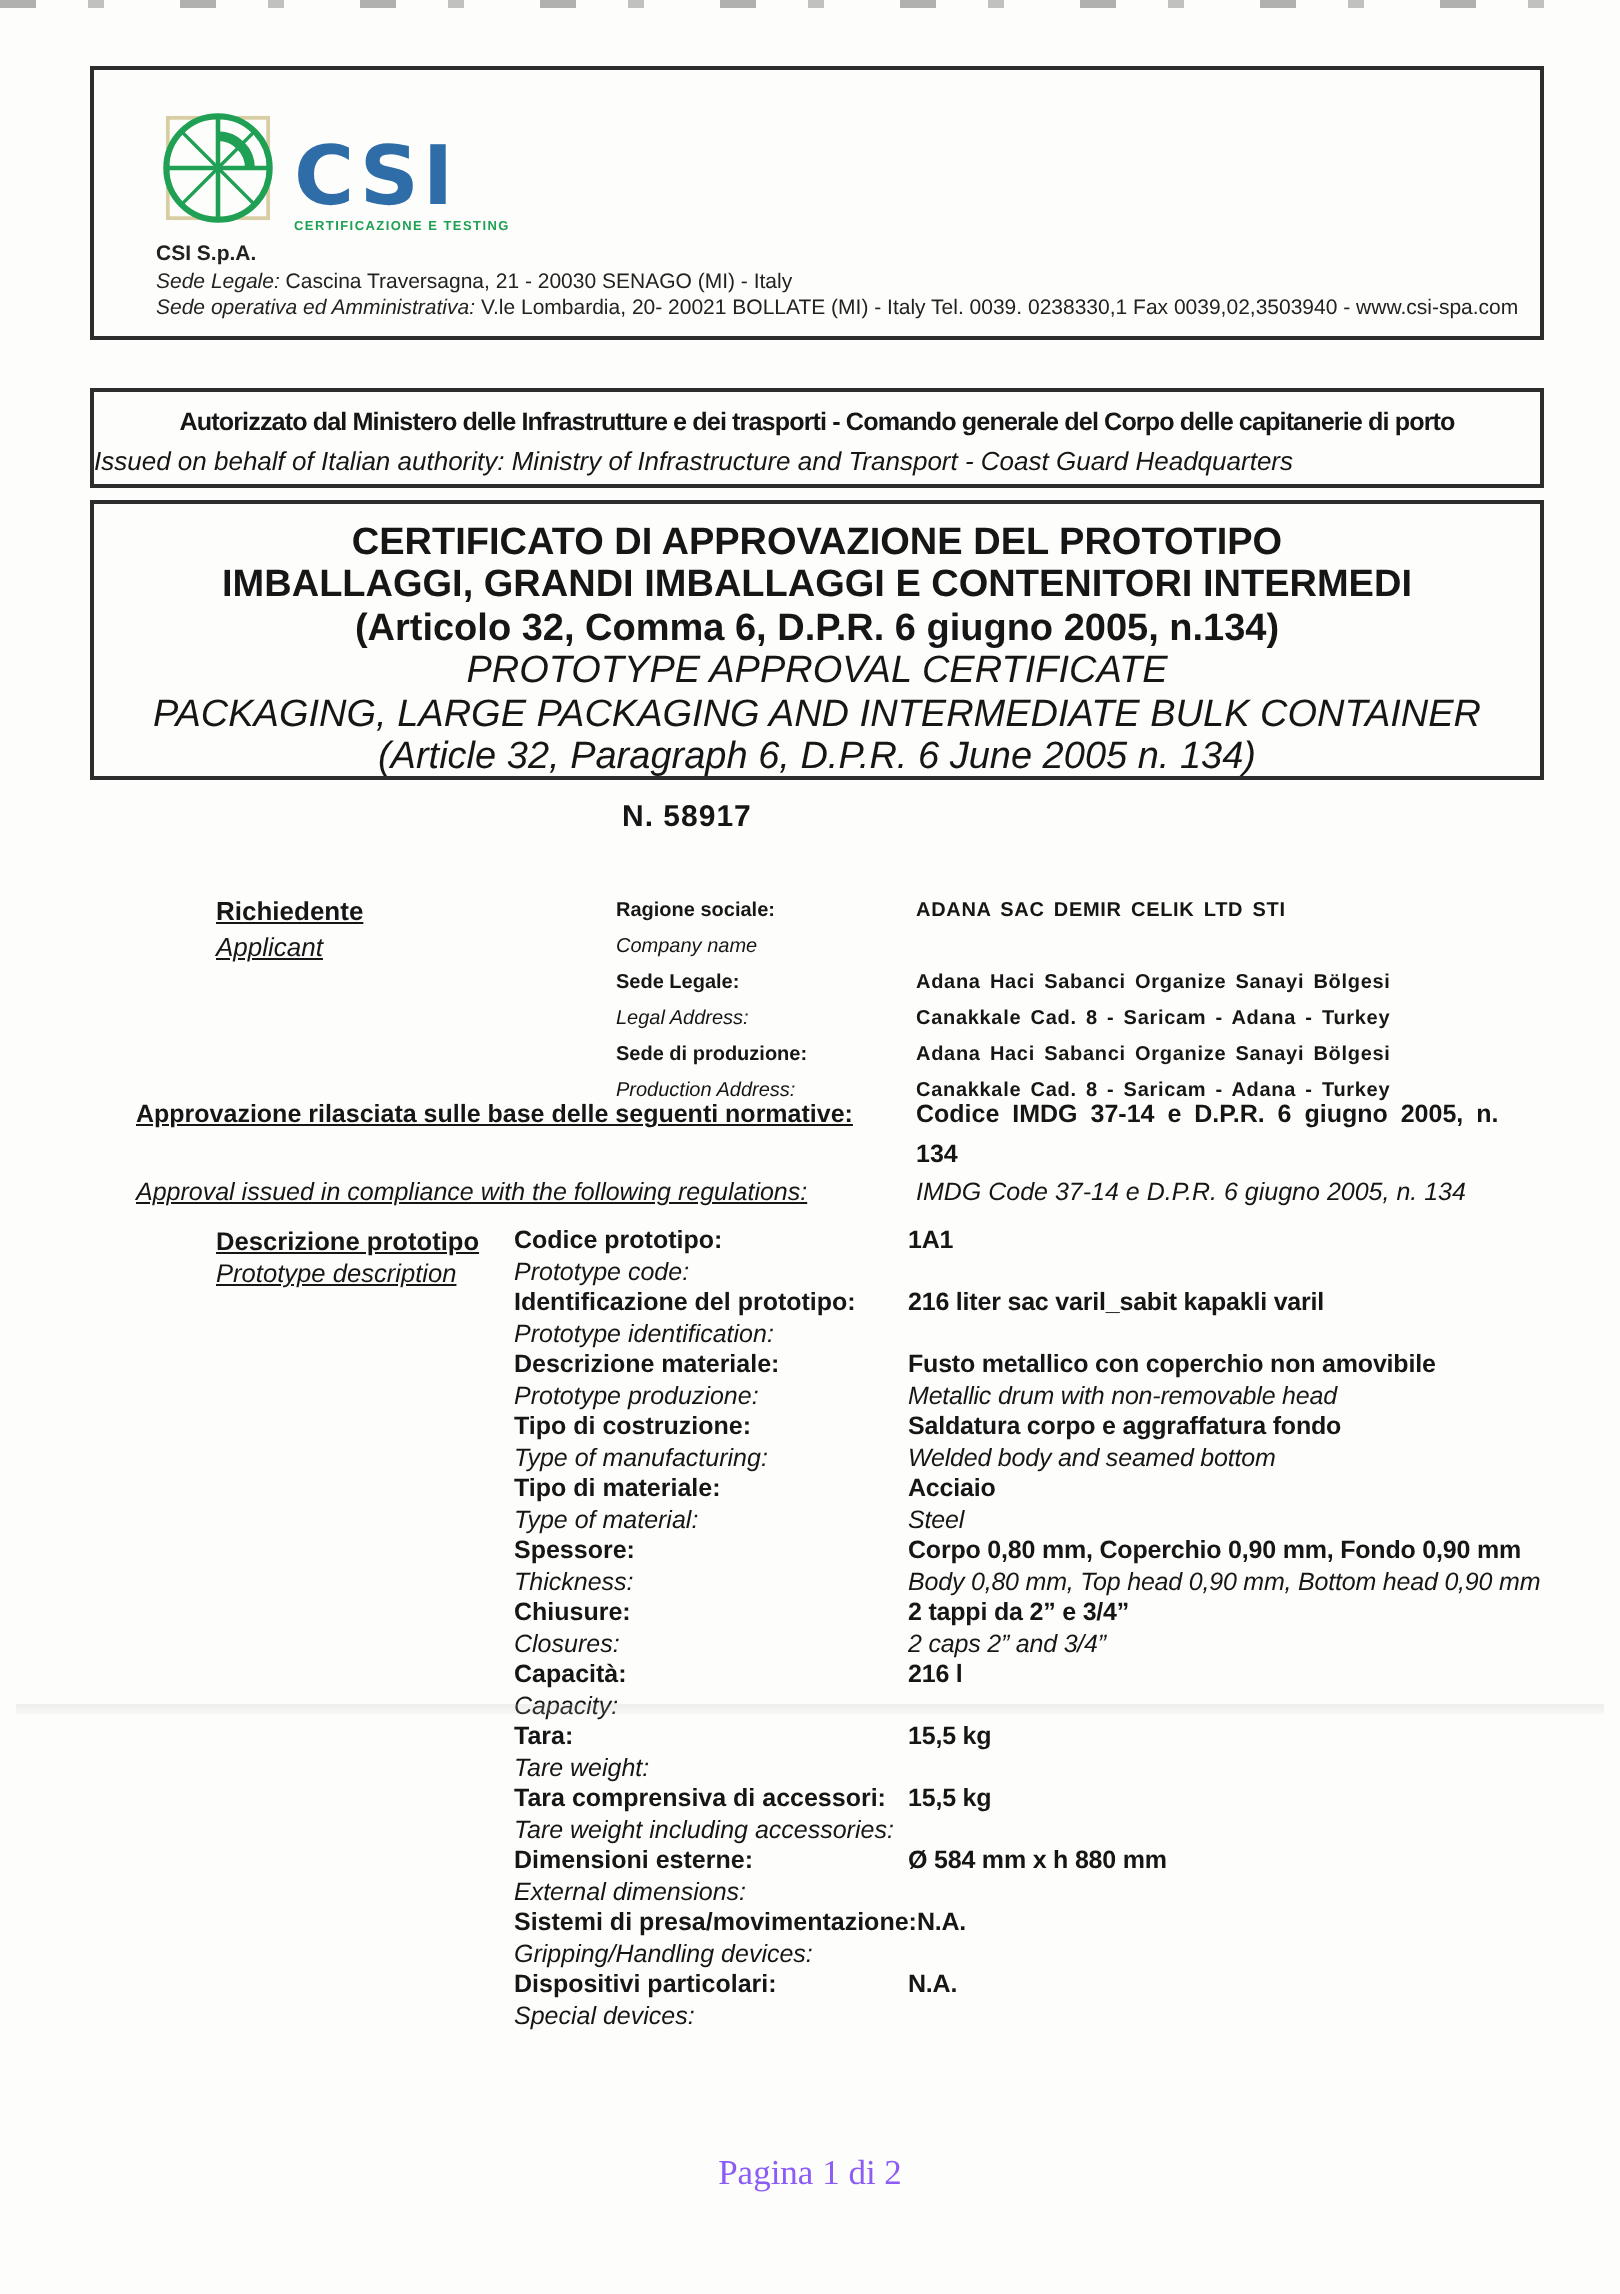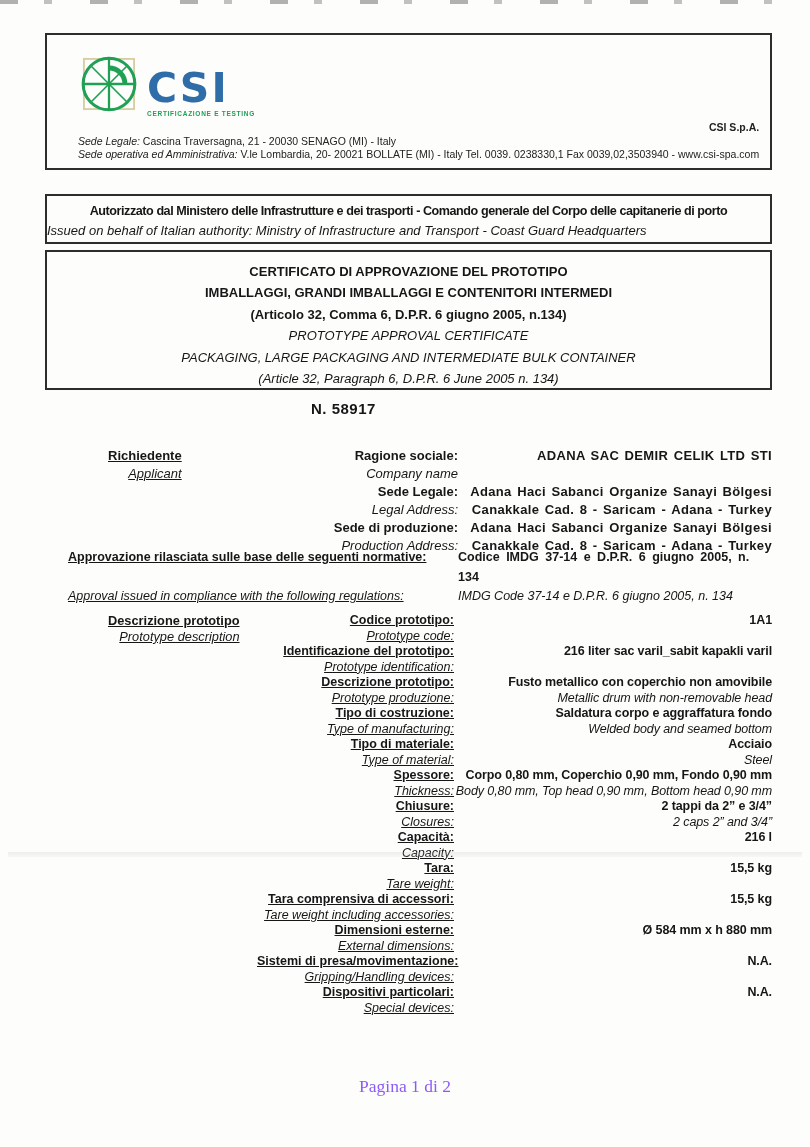--- a/index.html
+++ b/index.html
@@ -1,78 +1,78 @@
 <!DOCTYPE html>
 <html><head>
 <meta charset="utf-8">
 <style>
   html,body{margin:0;padding:0;background:#e8e8e8;}
   .page{
     position:relative;width:810px;height:1147px;margin:0 auto;
     background:#fdfdfb;color:#161616;overflow:hidden;
     font-family:"Liberation Sans",sans-serif;
   }
-  .abs{position:absolute;text-align:right;}
+  .abs{position:absolute;}
   .box{position:absolute;border:2px solid #2d2d2d;background:transparent;box-sizing:border-box;}
   .bold{font-weight:bold;}
   .ital{font-style:italic;}
   .und{text-decoration:underline;padding-left:40px;}
 
   
   .scan-top{position:absolute;top:0;left:0;width:810px;height:4px;opacity:.45;
     background:repeating-linear-gradient(90deg,#555 0 18px,transparent 18px 44px,#777 44px 52px,transparent 52px 90px);}
   .scan-band{position:absolute;top:852px;left:8px;width:794px;height:5px;
     background:linear-gradient(180deg,rgba(185,185,185,.22),rgba(205,205,205,.12));}
 
   
   .header-box{left:45px;top:33px;width:727px;height:137px;}
   .logo-svg{position:absolute;left:24px;top:11px;}
   .wordmark{position:absolute;left:100px;top:33px;line-height:1;}
   .wordmark-csi{font-size:41px;font-weight:bold;color:#2e6da8;letter-spacing:2px;font-family:"DejaVu Sans",sans-serif;}
   .wordmark-sub{margin-top:2px;font-size:6.5px;font-weight:bold;color:#1fa055;letter-spacing:.72px;}
   .company{position:absolute;left:31px;top:86px;font-size:10.5px;line-height:13.5px;color:#222;}
-  .company .c1{font-weight:bold;text-align:right;}
+  .company .c1{font-weight:bold;}
 
   
   .auth-box{left:45px;top:194px;width:727px;height:50px;padding-top:5px;}
   .auth-it{font-size:12.6px;font-weight:bold;letter-spacing:-0.45px;line-height:20px;white-space:nowrap;text-align:center;}
   .auth-en{font-size:13px;font-style:italic;line-height:20px;text-align:left;}
 
   
   .title-box{left:45px;top:250px;width:727px;height:140px;padding-top:9px;}
-  .title-box div{line-height:21.4px;font-size:13px;text-align:center;}
+  .title-box div{line-height:21.4px;font-size:19px;text-align:center;}
   .t-it{font-weight:bold;}
   .t-en{font-style:italic;}
 
   .cert-number{left:311px;top:400px;font-size:15px;font-weight:bold;letter-spacing:.5px;}
 
   
   .applicant{left:68px;top:447px;width:704px;}
   .sec-left{position:absolute;left:0;top:0;line-height:18px;font-size:13px;}
   .a-rows{margin-left:240px;}
-  .a-line{display:flex;line-height:18px;font-size:13px;}
+  .a-line{display:flex;line-height:18px;font-size:10px;}
   .a-label{flex:0 0 150px;white-space:nowrap;}
   .a-value{flex:1;white-space:nowrap;font-weight:bold;letter-spacing:.35px;word-spacing:1.5px;}
   .line-it .a-label{font-weight:bold;}
   .line-en .a-label{font-style:italic;}
 
   
   .normative{left:68px;top:550px;width:704px;height:64px;}
   .n-label-it{position:absolute;left:0;top:0;font-size:12.5px;font-weight:bold;text-decoration:underline;white-space:nowrap;}
   .n-val-1{position:absolute;left:390px;top:0;font-size:12.5px;font-weight:bold;word-spacing:3px;white-space:nowrap;}
   .n-val-2{position:absolute;left:390px;top:20px;font-size:12.5px;font-weight:bold;}
   .n-label-en{position:absolute;left:0;top:39px;font-size:12.5px;font-style:italic;text-decoration:underline;white-space:nowrap;}
   .n-val-3{position:absolute;left:390px;top:39px;font-size:12.5px;font-style:italic;white-space:nowrap;}
 
   
   .proto{left:68px;top:613px;width:704px;}
   .proto .sec-left{line-height:16px;font-size:12.8px;}
   .p-rows{margin-left:189px;}
   .p-line{display:flex;line-height:15.5px;height:15.5px;font-size:12.5px;}
-  .p-label{flex:0 0 197px;white-space:nowrap;text-decoration:underline;}
+  .p-label{flex:0 0 197px;white-space:nowrap;}
   .p-value{flex:1;white-space:nowrap;letter-spacing:-0.1px;}
   .p-line.line-it .p-label,.p-line.line-it .p-value{font-weight:bold;}
   .p-line.line-en .p-label,.p-line.line-en .p-value{font-style:italic;}
 
   .footer{left:0;top:1076px;width:810px;text-align:center;
     font-family:"Liberation Serif",serif;font-size:17.5px;color:#8b5cf6;}
 </style>
 </head>
 <body>
 
@@ -191,21 +191,21 @@
             <div class="p-value">216 liter sac varil_sabit kapakli varil</div>
           </div>
           <div class="p-line line-en">
             <div class="p-label">Prototype identification:</div>
             <div class="p-value"></div>
           </div>
         </div>
 
         <div>
           <div class="p-line line-it">
-            <div class="p-label">Descrizione prototipo:</div>
+            <div class="p-label">Descrizione materiale:</div>
             <div class="p-value">Fusto metallico con coperchio non amovibile</div>
           </div>
           <div class="p-line line-en">
             <div class="p-label">Prototype produzione:</div>
             <div class="p-value">Metallic drum with non-removable head</div>
           </div>
         </div>
 
         <div>
           <div class="p-line line-it">

